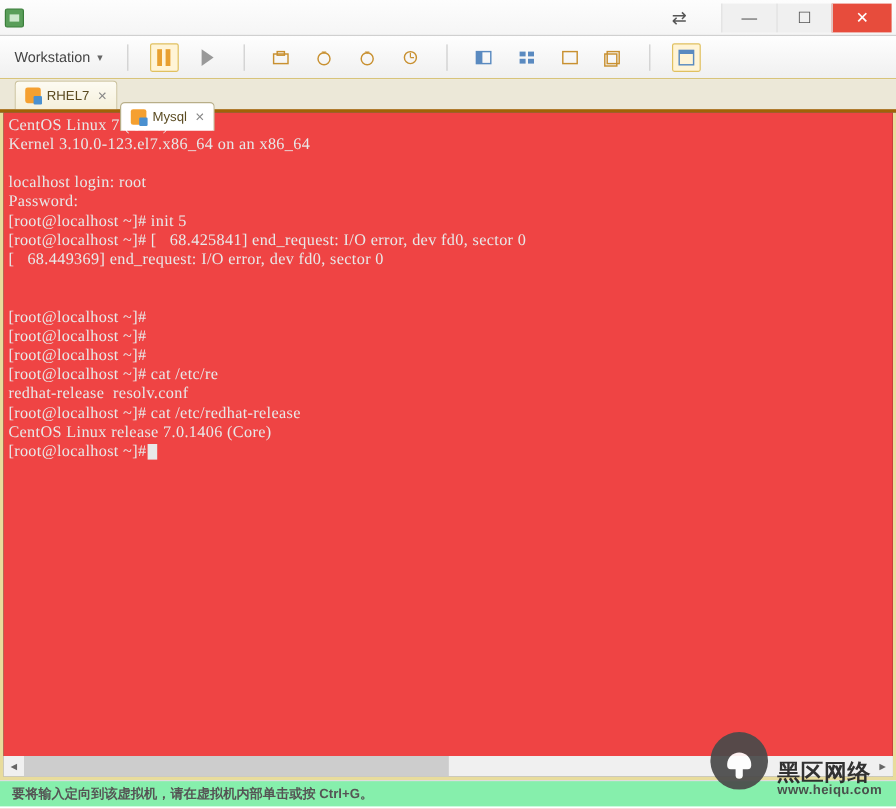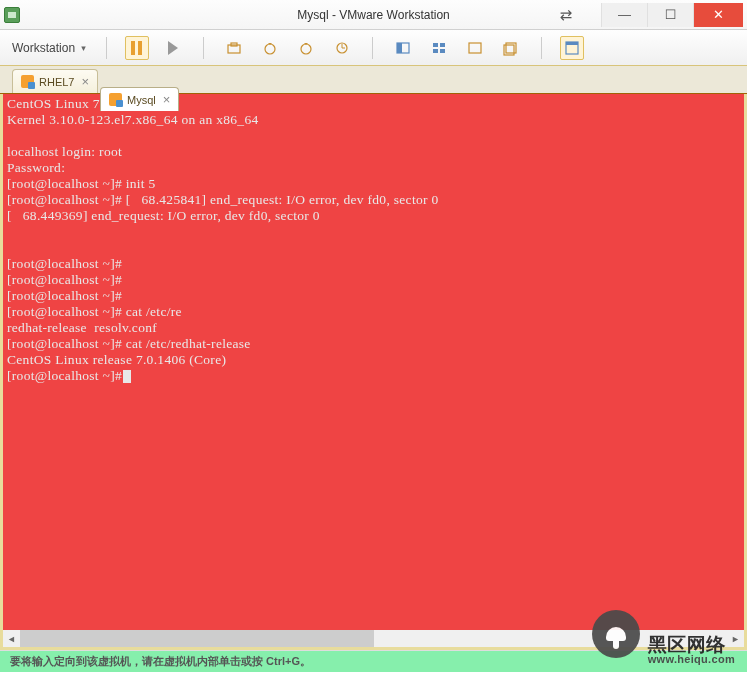--- a/index.html
+++ b/index.html
@@ -75,21 +75,21 @@
       color: #ba7a1a;
     }
     .tb-btn svg { width: 16px; height: 16px; }
     .tb-btn.active { background: #fff4d6; border: 1px solid #e0c060; }
     .pause-bars { display: flex; gap: 3px; }
     .pause-bars span { width: 4px; height: 14px; background: #e8a030; }
     .play-tri { width: 0; height: 0; border-left: 10px solid #999; border-top: 7px solid transparent; border-bottom: 7px solid transparent; }
     .tabbar {
       height: 28px;
       background: #ece8d8;
-      border-bottom: 1px solid #a16207;
+      border-bottom: 3px solid #a16207;
       display: flex;
       align-items: flex-end;
       padding: 0 12px;
       gap: 2px;
     }
     .tab {
       height: 24px;
       background: linear-gradient(#fdfbf2, #f5f0dc);
       border: 1px solid #c8be98;
       border-bottom: none;
@@ -203,21 +203,20 @@
       line-height: 1.05;
     }
     .wm-l1 { font-size: 19px; letter-spacing: 0.5px; margin-top: 32px;}
     .wm-l2 { font-size: 11px; color: #444; letter-spacing: 0.3px;}
   </style>
 </head>
 <body>
 
 <div class="titlebar">
   <div class="titlebar-icon"></div>
-  <div class="titlebar-title">Mysql - VMware Workstation</div>
   <div class="titlebar-controls">
     <div class="tctl move">⇄</div>
     <div class="tctl">—</div>
     <div class="tctl">☐</div>
     <div class="tctl close">✕</div>
   </div>
 </div>
 
 <div class="toolbar">
   <div class="ws-label">

